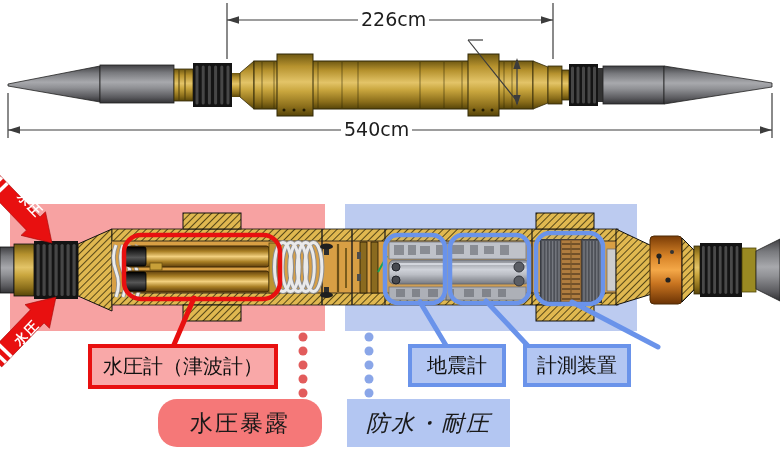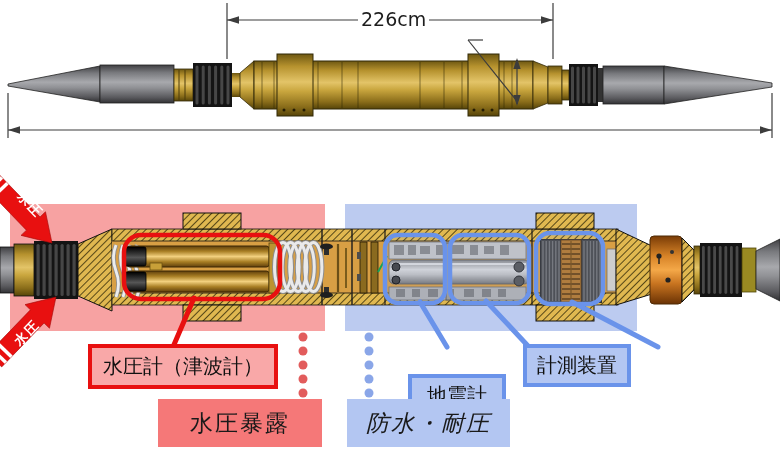--- a/index.html
+++ b/index.html
@@ -11,27 +11,27 @@
   .dim.nobg{background:transparent;}
   .arrow-text{position:absolute;color:#fff;font-weight:bold;font-size:13px;
        letter-spacing:2px;white-space:nowrap;}
   .label-red{position:absolute;left:88px;top:344px;width:190px;height:45px;
        box-sizing:border-box;background:#f9a8a8;border:4px solid #e81010;
        display:flex;align-items:center;justify-content:center;
        font-size:20px;color:#111;white-space:nowrap;text-align:right;}
   .label-blue{position:absolute;top:344px;height:43px;box-sizing:border-box;
        background:#b3c6f2;border:4px solid #6a93ea;display:flex;align-items:center;
        justify-content:center;font-size:20px;color:#111;white-space:nowrap;}
-  #seismometer-label{left:408px;width:98px;margin-top:30px;}
+  #seismometer-label{left:408px;width:98px;}
   #measurement-label{left:499px;width:108px;margin-left:24px;}
   #transmission-label{left:616px;width:106px;}
   .zone{position:absolute;top:399px;height:48px;display:flex;align-items:center;
        justify-content:center;font-size:23px;color:#1a1a1a;letter-spacing:2px;
        white-space:nowrap;}
-  #zone-pink{left:158px;width:164px;background:#f57878;}
+  #zone-pink{left:158px;width:164px;background:#f57878;border-radius:19px;}
   #zone-blue{left:347px;width:163px;background:#b3c6f2;font-style:italic;}
 </style>
 </head>
 <body>
 
 <div id="stage">
 
 <svg width="780" height="471" viewBox="0 0 780 471">
   <defs>
     <linearGradient id="goldV" x1="0" y1="0" x2="0" y2="1">
@@ -389,20 +389,21 @@
       <circle cx="369" cy="337" r="4.5"></circle>
           <circle cx="369" cy="351" r="4.5"></circle>
       <circle cx="369" cy="365" r="4.5"></circle>
           <circle cx="369" cy="379" r="4.5"></circle>
       <circle cx="369" cy="393" r="4.5"></circle>
     </g>
   </g>
 </svg>
 
 <span class="dim" style="left:358px;top:8px;">226cm</span>
+<span class="dim" style="left:341px;top:118px;">540cm</span>
 
 <span class="arrow-text" style="left:15px;top:196px;transform:rotate(46deg);">水圧</span>
 <span class="arrow-text" style="left:12px;top:324px;transform:rotate(-46deg);">水圧</span>
 
 <div class="label-red" id="pressure-gauge-label">水圧計（津波計）</div>
 <div class="label-blue" id="seismometer-label">地震計</div>
 <div class="label-blue" id="measurement-label">計測装置</div>
 
 <div class="zone" id="zone-pink">水圧暴露</div>
 <div class="zone" id="zone-blue">防水・耐圧</div>

